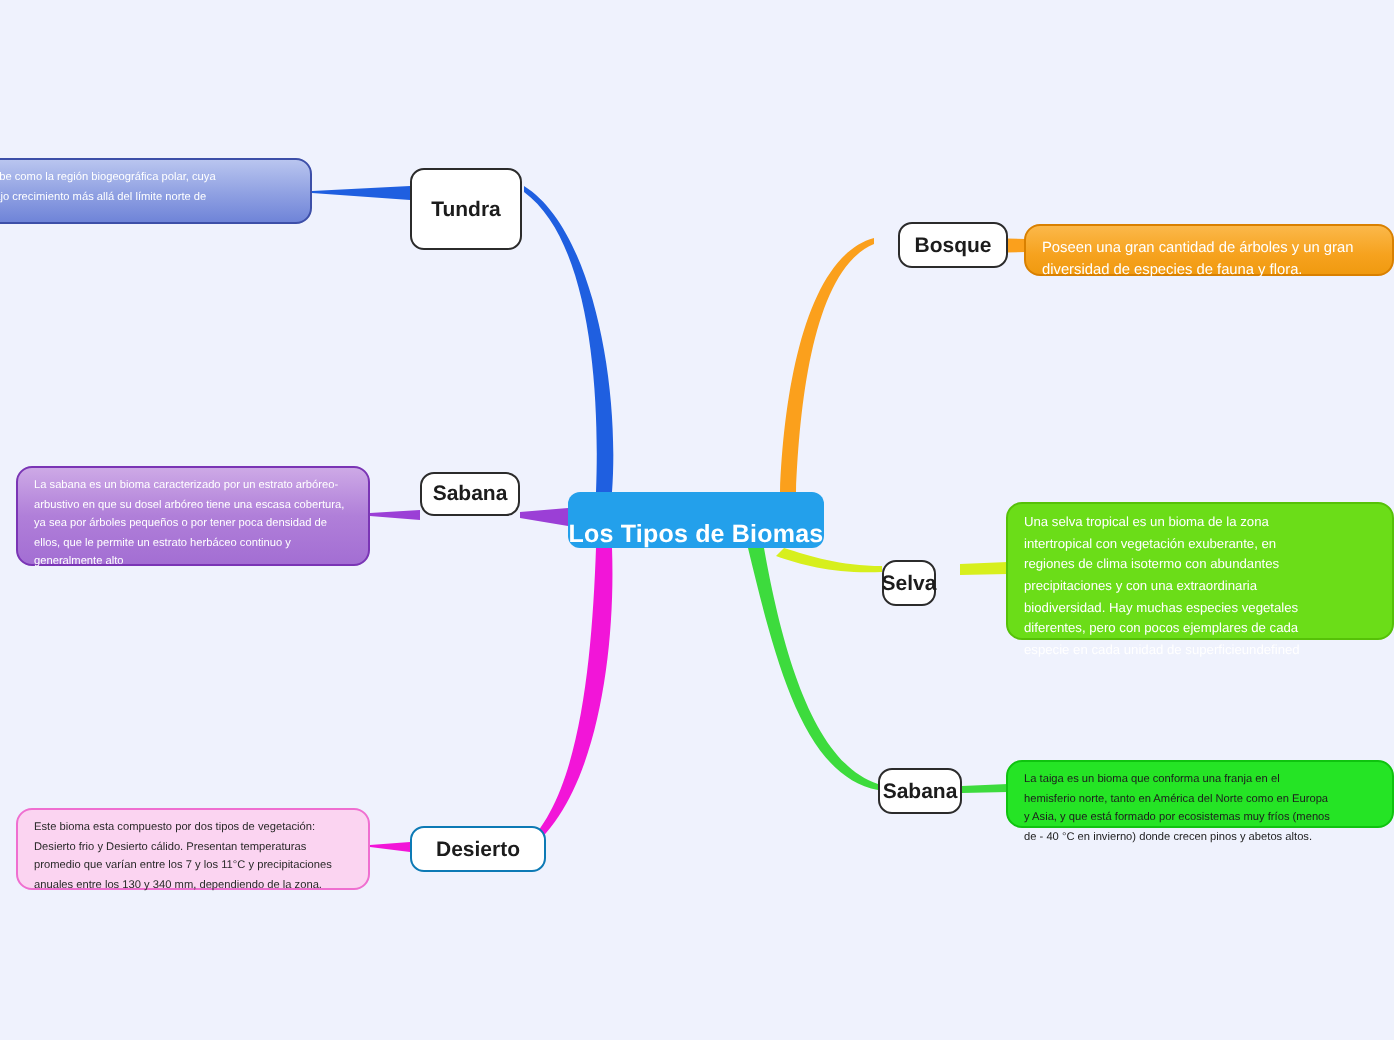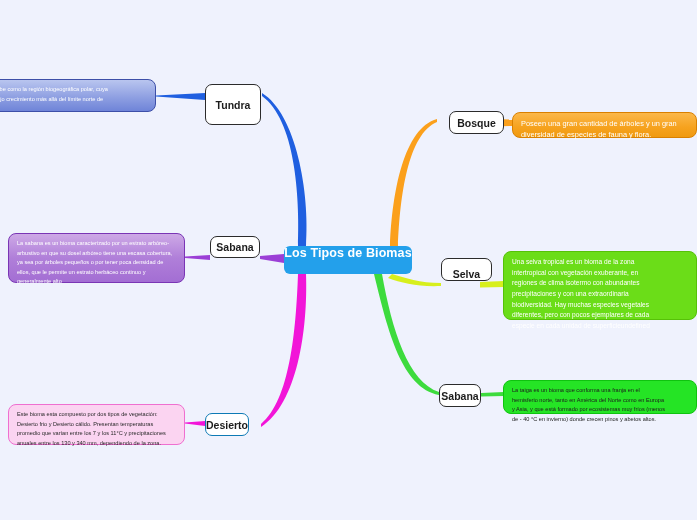--- a/index.html
+++ b/index.html
@@ -27,21 +27,21 @@
   
   .root-node {
     position: absolute;
     left: 284px;
     top: 246px;
     width: 128px;
     height: 28px;
     background: #23a0eb;
     border-radius: 6px;
     display: flex;
-    align-items: flex-start;
+    align-items: flex-end;
     justify-content: center;
     box-sizing: border-box;
     z-index: 5;
   }
   .root-node .root-label {
     color: #ffffff;
     font-size: 12.5px;
     font-weight: bold;
     letter-spacing: .1px;
     white-space: nowrap;
@@ -60,24 +60,24 @@
     z-index: 5;
   }
   .branch-node .branch-label {
     font-size: 10.5px;
     font-weight: bold;
     color: #1c1c1c;
     white-space: nowrap;
   }
   .branch-node.tundra   { left: 205px; top: 84px;  width: 56px; height: 41px; }
   .branch-node.sabana   { left: 210px; top: 236px; width: 50px; height: 22px; }
-  .branch-node.desierto { left: 205px; top: 413px; width: 44px; height: 23px;
+  .branch-node.desierto { left: 205px; top: 413px; width: 68px; height: 23px;
                           border-color: #0d7ab5; }
   .branch-node.bosque   { left: 437px; top: 111px; width: 55px; height: 23px; margin-left: 12px; }
-  .branch-node.selva    { left: 441px; top: 258px; width: 51px; height: 23px; align-items: flex-end; }
+  .branch-node.selva    { left: 441px; top: 280px; width: 27px; height: 23px; }
   .branch-node.taiga    { left: 439px; top: 384px; width: 42px; height: 23px; }
 
   
   .note {
     position: absolute;
     border-radius: 8px;
     box-sizing: border-box;
     z-index: 4;
     padding: 5px 7px 5px 8px;
   }

